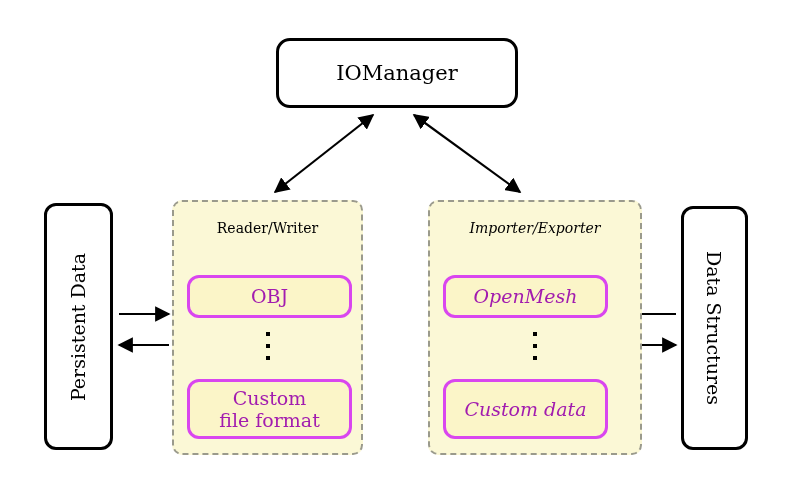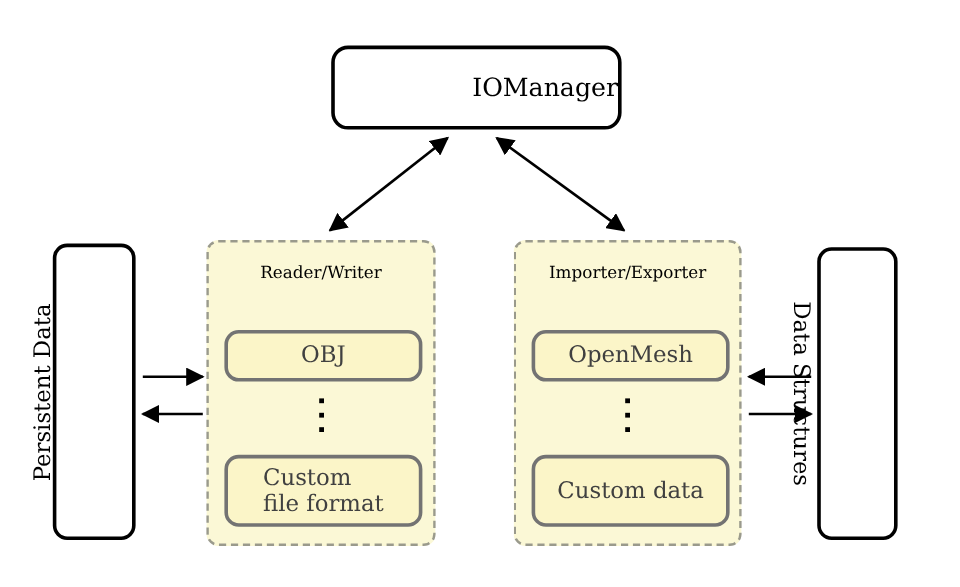--- a/index.html
+++ b/index.html
@@ -26,21 +26,21 @@
 
   
   .node {
     position: absolute;
     box-sizing: border-box;
     border: 3px solid #000000;
     border-radius: 12px;
     background: #ffffff;
     display: flex;
     align-items: center;
-    justify-content: flex-end;
+    justify-content: center;
     text-align: center;
     color: #000000;
   }
   #io-manager {
     left: 276px;
     top: 38px;
     width: 242px;
     height: 70px;
     font-size: 21px;
     border-radius: 14px;
@@ -72,48 +72,49 @@
   }
   #group-readerwriter {
     left: 172px;
     top: 200px;
     width: 191px;
     height: 255px;
   }
   #group-importerexporter {
     left: 428px;
     top: 200px;
-    width: 190px;
+    width: 214px;
     height: 255px;
+    font-style: italic;
   }
   .group-title {
     position: absolute;
     left: 0;
     right: 0;
     top: 18px;
     text-align: center;
     font-size: 14px;
     color: #000000;
     white-space: nowrap;
   }
 
   
   .inner {
     position: absolute;
     box-sizing: border-box;
-    border: 3px solid #737373;
+    border: 3px solid #d946ef;
     border-radius: 12px;
     background: #fbf5c8;
     display: flex;
     align-items: center;
     justify-content: center;
-    text-align: left;
+    text-align: center;
     font-size: 19px;
     line-height: 1.18;
-    color: #404040;
+    color: #a21caf;
   }
   #box-obj           { left: 13px; top: 73px;  width: 165px; height: 43px; }
   #box-custom-file   { left: 13px; top: 177px; width: 165px; height: 60px; }
   #box-openmesh      { left: 13px; top: 73px;  width: 165px; height: 43px; }
   #box-custom-struct { left: 13px; top: 177px; width: 165px; height: 60px; }
 
   
   .vdots {
     position: absolute;
     top: 130px;

